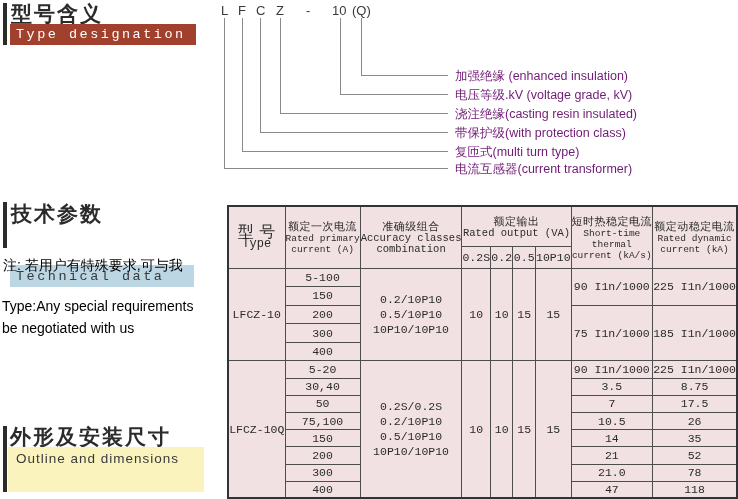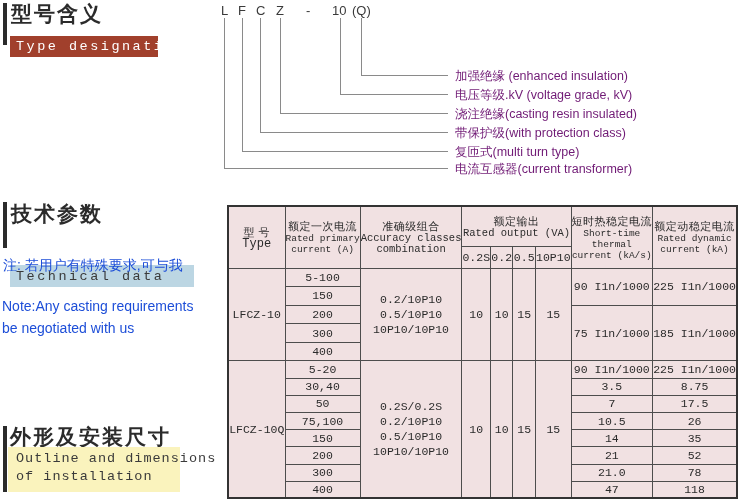--- a/index.html
+++ b/index.html
@@ -15,21 +15,21 @@
   }
   .subtitle-box {
     position:absolute; font-family:"Liberation Mono", monospace;
     font-size:13.5px; letter-spacing:2.5px; white-space:nowrap;
     display:flex; align-items:center; padding-left:6px;
   }
   .red-box    { background:#A1402C; color:#ffffff; }
   .blue-box   { background:#BCD6E3; color:#3a3a3a;margin-top:38px; }
   .yellow-box { background:#FAF3BD; color:#3a3a3a; display:block; padding-top:3px;
                 line-height:18px; letter-spacing:1px; font-size:13.5px; }
-  .note { position:absolute; font-size:14px; color:#1d4ed8; white-space:nowrap; }
+  .note { position:absolute; font-size:14px; color:#000000; white-space:nowrap; }
 
   
   .code-part {
     position:absolute; top:3px; font-size:13px; font-weight:500;
     color:#3a3a3a; white-space:nowrap;
   }
   .elbow {
     position:absolute; border-left:1.5px solid #8a8a8a;
     border-bottom:1.5px solid #8a8a8a;
   }
@@ -56,21 +56,21 @@
   tr.h1 { height:40px; } tr.h2 { height:22px; }
   tr.r10 { height:18.6px; } tr.r10q { height:17.2px; }
 </style>
 </head>
 <body>
 
 <div class="page">
 
   <div class="accent-bar" style="left:3px; top:3px; height:42px;"></div>
   <div class="sec-title" style="left:11px; top:0px;">型号含义</div>
-  <div class="subtitle-box red-box" style="left:10px; top:36px; width:148px; height:21px;">
+  <div class="subtitle-box red-box" style="left:10px; top:24px; width:186px; height:21px;">
     <span>Type designation</span>
   </div>
 
   <span class="code-part" style="left:221px;">L</span>
   <span class="code-part" style="left:238px;">F</span>
   <span class="code-part" style="left:256px;">C</span>
   <span class="code-part" style="left:276px;">Z</span>
   <span class="code-part" style="left:306px;">-</span>
   <span class="code-part" style="left:332px;">10</span>
   <span class="code-part" style="left:352px;">(Q)</span>
@@ -88,46 +88,45 @@
   <div class="diagram-label" style="top:125px;">带保护级(with protection class)</div>
   <div class="diagram-label" style="top:144px;">复匝式(multi turn type)</div>
   <div class="diagram-label" style="top:161px;">电流互感器(current transformer)</div>
 
   <div class="accent-bar" style="left:3px; top:202px; height:46px;"></div>
   <div class="sec-title" style="left:11px; top:200px;">技术参数</div>
   <div class="subtitle-box blue-box" style="left:10px; top:227px; width:184px; height:22px;">
     <span>Technical data</span>
   </div>
   <div class="note" style="left:3px; top:257px;">注: 若用户有特殊要求,可与我</div>
-  <div class="note" style="left:2px; top:298px;">Note:Any casting requirements</div>
+  <div class="note" style="left:2px; top:298px;">Type:Any special requirements</div>
   <div class="note" style="left:2px; top:320px;">be negotiated with us</div>
 
   <div class="accent-bar" style="left:3px; top:426px; height:66px;"></div>
   <div class="sec-title" style="left:10px; top:423px;">外形及安装尺寸</div>
-  <div class="subtitle-box yellow-box" style="left:8px; top:447px; width:172px; height:45px; font-family:Liberation Mono, monospace;">
+  <div class="subtitle-box yellow-box" style="left:8px; top:447px; width:196px; height:45px; font-family:Liberation Sans, sans-serif;">
     <span style="display:block; padding-left:2px;">Outline and dimensions</span>
-    <span style="display:block; padding-left:2px;">of installation</span>
   </div>
 
   <table class="spec-table">
     <colgroup>
       <col style="width:60px">
         <col style="width:75px">
         <col style="width:96px">
       <col style="width:28px">
         <col style="width:26px">
         <col style="width:29px">
         <col style="width:31px">
       <col style="width:79px">
         <col style="width:85px">
     </colgroup>
     <tbody>
         <tr class="h1">
       <th rowspan="2">
-        <span class="cn" style="font-size:11px">型 号</span>
+        <span class="cn" style="font-size:16px">型 号</span>
         <span class="en" style="font-size:12px">Type</span>
       </th>
       <th rowspan="2">
         <span class="cn">额定一次电流</span>
         <span class="en">Rated primary</span>
         <span class="en">current (A)</span>
       </th>
       <th rowspan="2">
         <span class="cn">准确级组合</span>
         <span class="en" style="font-size:10.5px">Accuracy classes</span>

